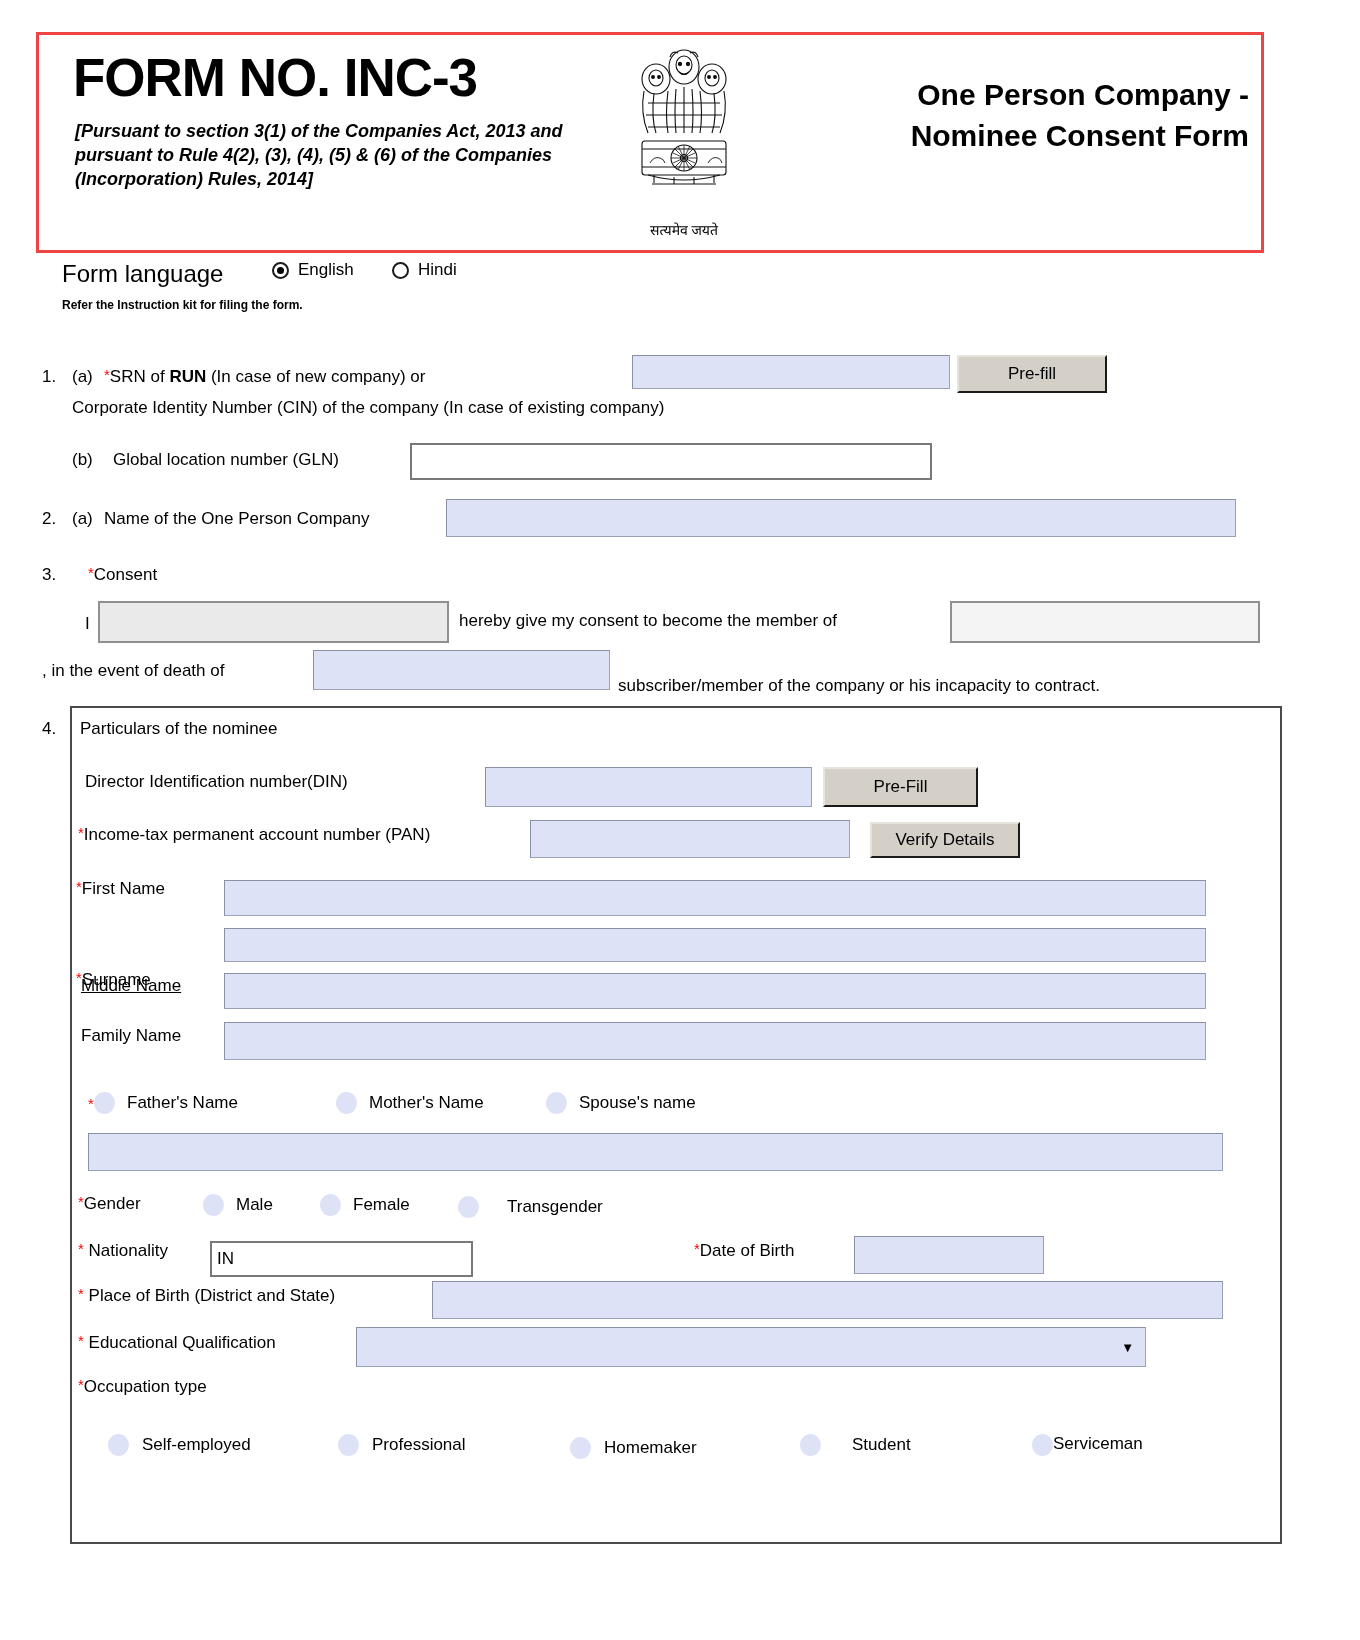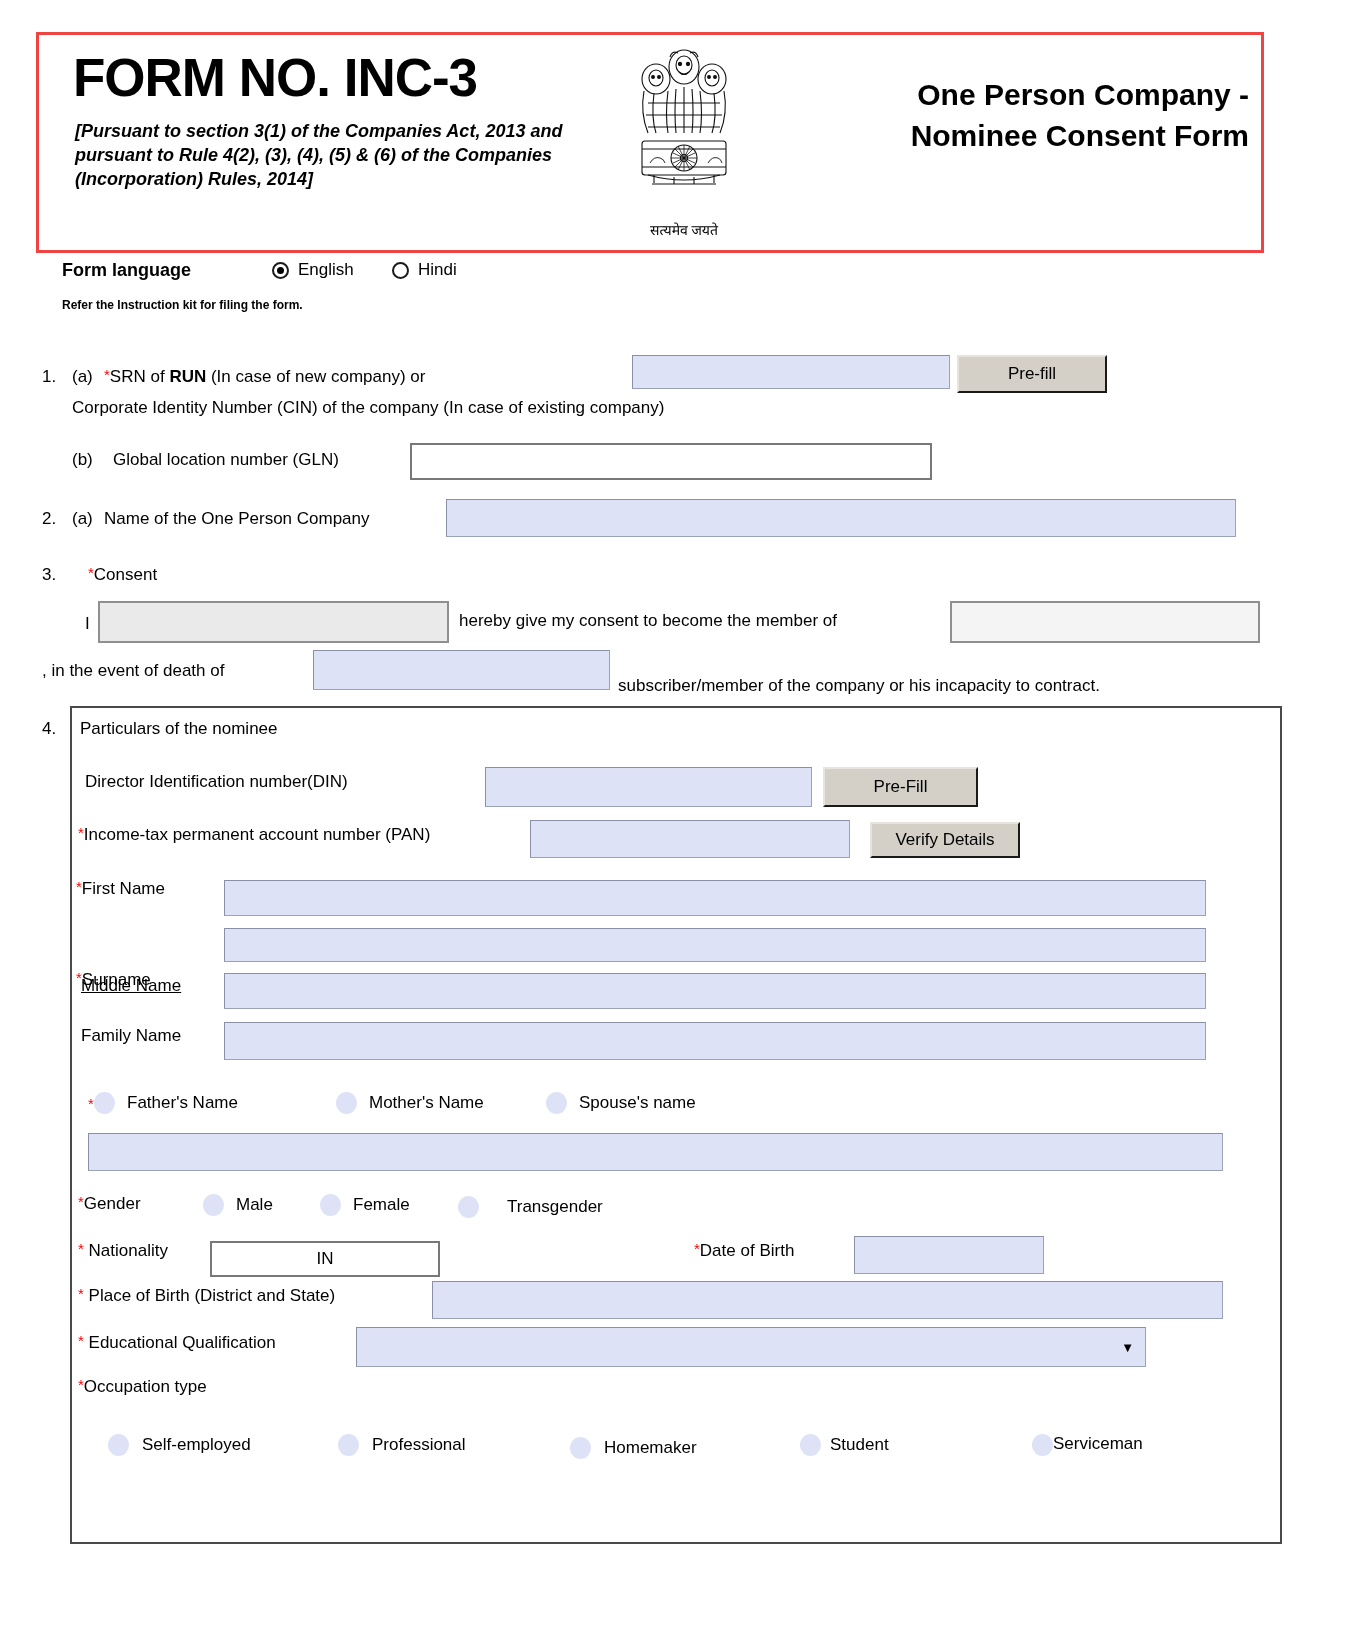--- a/index.html
+++ b/index.html
@@ -229,21 +229,21 @@
         <path d="M28 139 h64"></path>
       </g>
     </svg>
     <div id="emblem-motto">सत्यमेव जयते</div>
   </div>
 
   <div id="form-right-title">One Person Company - Nominee Consent Form</div>
 </div>
 
 <div class="abs" style="left:62px; top:260px;">
-  <span class="lbl" style="font-weight:bold; font-size:18px;margin-top:36px;">Form language</span>
+  <span class="lbl" style="font-weight:normal; font-size:24px;margin-top:36px;">Form language</span>
 </div>
 <div class="abs" style="left:272px; top:260px; display:flex; align-items:center; gap:9px;">
   <span class="radio sel"></span>
   <span class="lbl">English</span>
 </div>
 <div class="abs" style="left:392px; top:260px; display:flex; align-items:center; gap:9px;">
   <span class="radio"></span>
   <span class="lbl">Hindi</span>
 </div>
 <div class="abs" style="left:62px; top:298px; font-weight:bold; font-size:12px;">Refer the Instruction kit for filing the form.</div>
@@ -340,21 +340,21 @@
   <span class="lbl">Female</span>
 </div>
 <div class="abs" style="left:458px; top:1196px; display:flex; align-items:center; gap:28px;">
   <span class="radio-blank"></span>
   <span class="lbl">Transgender</span>
 </div>
 
 <div class="abs lbl" style="left:78px; top:1241px;">
   <span class="req">*</span> <span>Nationality</span>
 </div>
-<input class="fld white abs" style="left: 210px; top: 1241px; width: 230px; height: 36px; text-align: center;" value="IN">
+<input class="fld white abs" style="left: 210px; top: 1241px; width: 263px; height: 36px;" value="IN">
 <div class="abs lbl" style="left:694px; top:1241px;">
   <span class="req">*</span><span>Date of Birth</span>
 </div>
 <input class="fld abs" style="left: 854px; top: 1236px; width: 190px; height: 38px;" value="">
 
 <div class="abs lbl" style="left:78px; top:1286px;">
   <span class="req">*</span> <span>Place of Birth (District and State)</span>
 </div>
 <input class="fld abs" style="left: 432px; top: 1281px; width: 791px; height: 38px;" value="">
 
@@ -375,20 +375,20 @@
   <span class="lbl">Self-employed</span>
 </div>
 <div class="abs" style="left:338px; top:1434px; display:flex; align-items:center; gap:13px;">
   <span class="radio-blank"></span>
   <span class="lbl">Professional</span>
 </div>
 <div class="abs" style="left:570px; top:1437px; display:flex; align-items:center; gap:13px;">
   <span class="radio-blank"></span>
   <span class="lbl">Homemaker</span>
 </div>
-<div class="abs" style="left:800px; top:1434px; display:flex; align-items:center; gap:9px;">
+<div class="abs" style="left:800px; top:1434px; display:flex; align-items:center; gap:31px;">
   <span class="radio-blank"></span>
   <span class="lbl">Student</span>
 </div>
 <div class="abs" style="left:1032px; top:1434px; display:flex; align-items:flex-start; ">
   <span class="radio-blank"></span>
   <span class="lbl">Serviceman</span>
 </div>
 
 </body></html>

